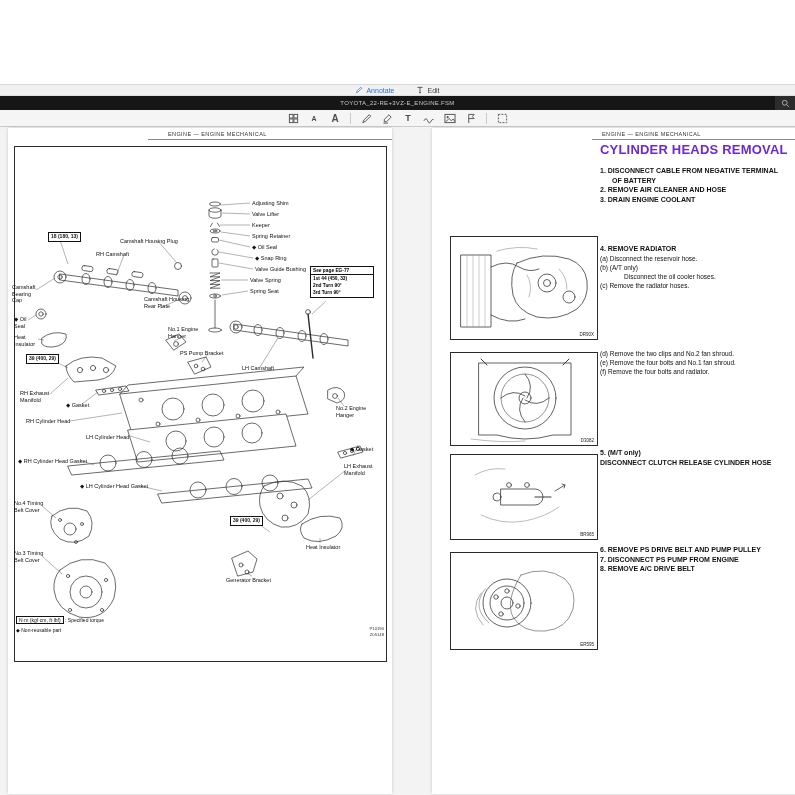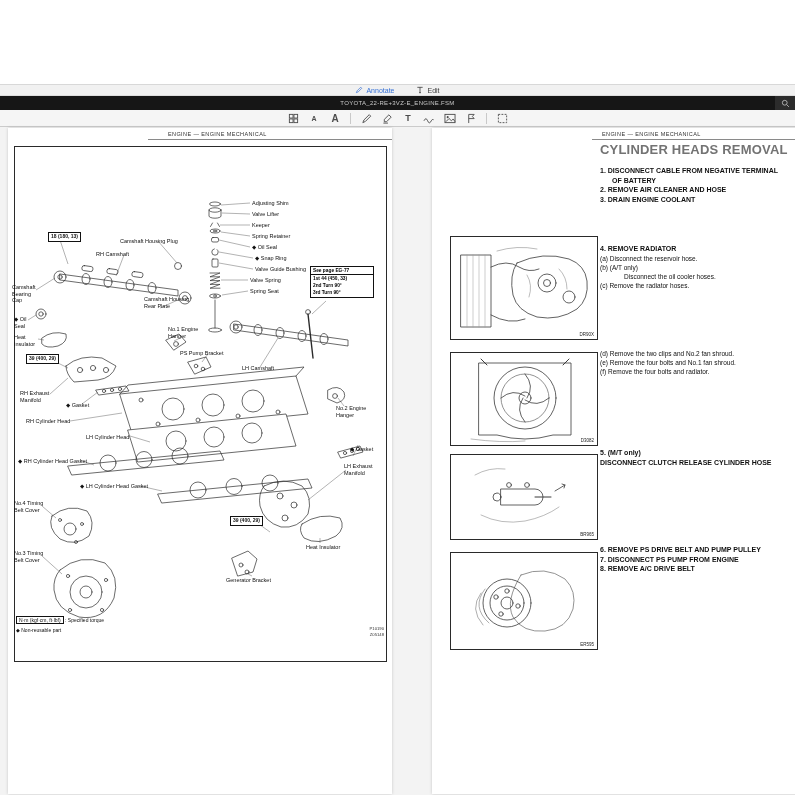--- a/index.html
+++ b/index.html
@@ -58,21 +58,21 @@
 
   
   .fig-box { position:absolute; left:18px; width:148px; border:1px solid #2a2a2a; background:#fff; }
   .fig-code { position:absolute; right:3px; bottom:2px; font-size:4.5px; color:#222; }
   .step-block { position:absolute; left:168px; color:#101010; }
   .step-line { font-size:7px; font-weight:bold; line-height:9.5px; white-space:nowrap; }
   .sub-line  { font-size:6.5px; font-weight:normal; line-height:9px; white-space:nowrap; }
   .ind1 { padding-left:12px; }
   .ind2 { padding-left:24px; }
   #rp-title { position:absolute; left:168px; top:14px; font-size:13px; font-weight:bold;
-              color:#737373; white-space:nowrap; letter-spacing:.2px; }
+              color:#6d28d9; white-space:nowrap; letter-spacing:.2px; }
 </style>
 </head>
 <body>
 
 <div id="screen">
 
   <div id="tab-bar">
     <div class="tab annotate">
       <svg width="8" height="8" viewBox="0 0 12 12">
         <path d="M2,10 L3.2,7.2 L8.6,1.8 L10.2,3.4 L4.8,8.8 Z" fill="none" stroke="currentColor" stroke-width="1"></path>

